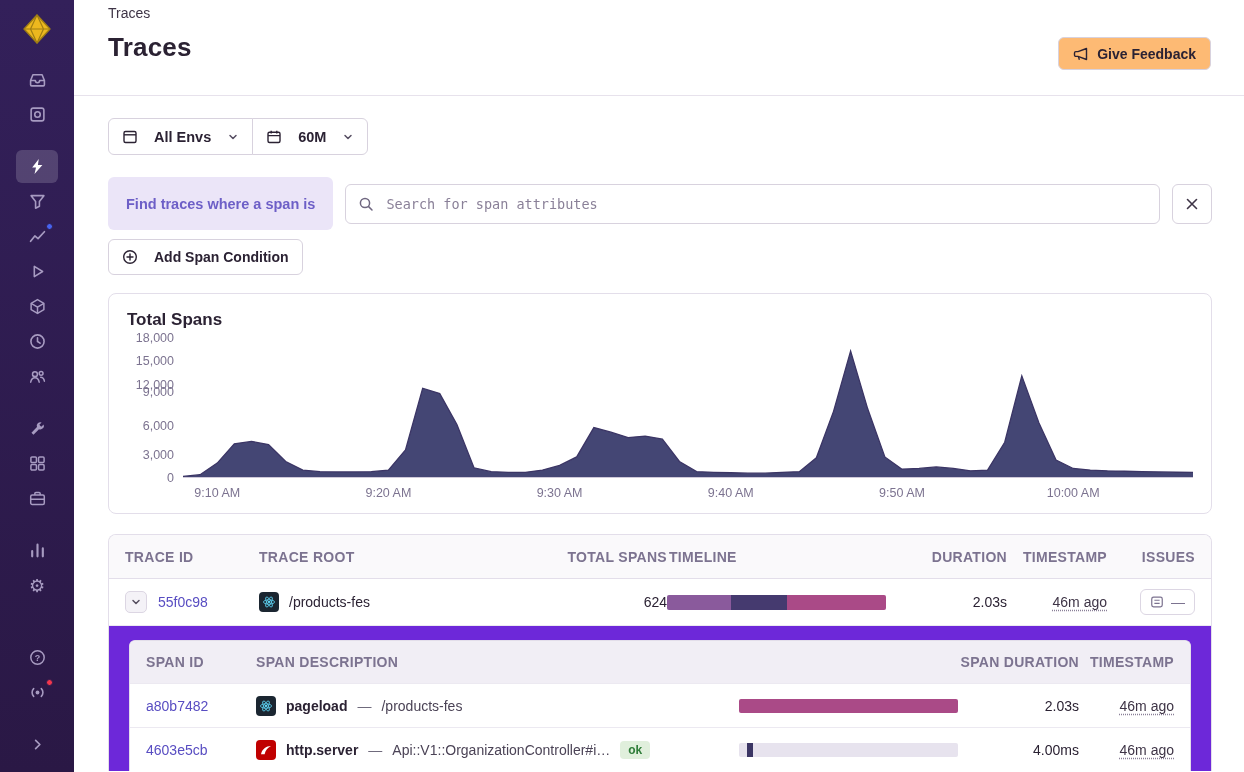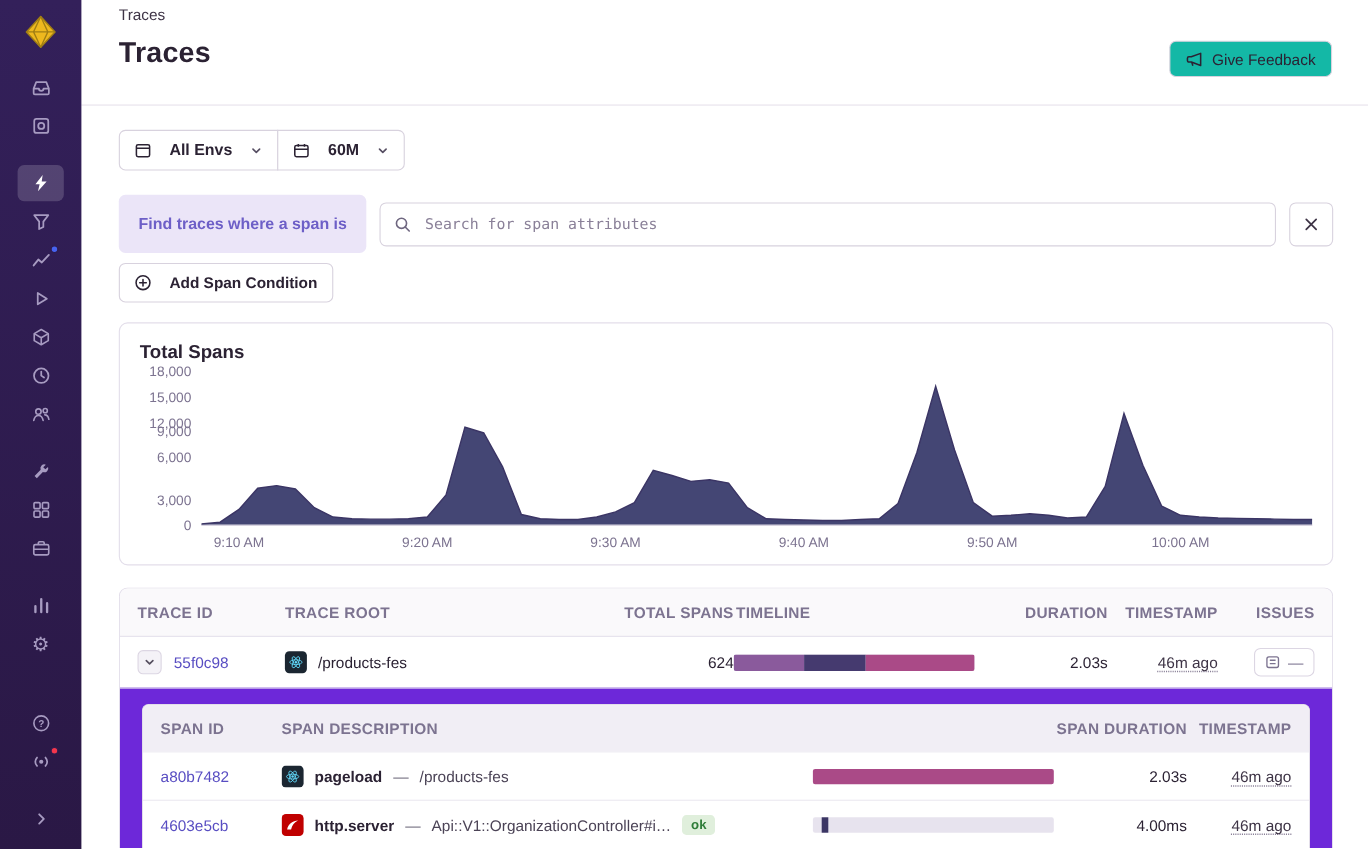--- a/index.html
+++ b/index.html
@@ -28,22 +28,22 @@
   .nav-dot { position:absolute; top:3px; right:5px; width:7px; height:7px; border-radius:50%; border:1.5px solid #2e1c4e; }
   .gear-glyph { font-size:18px; line-height:1; }
   
   .main { margin-left:74px; height:100%; }
   .header { position:relative; height:96px; padding:5px 32px 0 34px; border-bottom:1px solid #e7e2ec; }
   .breadcrumb { font-size:14px; color:#3e3446; }
   .page-title { font-size:26px; font-weight:800; letter-spacing:.2px; margin-top:11px; }
   .feedback-btn {
     position:absolute; right:33px; top:37px; height:33px;
     display:inline-flex; align-items:center; gap:8px;
-    background:#14b8a6; border:1px solid #d8d2de; border-radius:6px;
-    padding:0 14px; font-weight:400; font-size:14px; color:#2b2233; cursor:pointer;
+    background:#fdba74; border:1px solid #d8d2de; border-radius:6px;
+    padding:0 14px; font-weight:700; font-size:14px; color:#2b2233; cursor:pointer;
     font-family:inherit;
   }
   .content { padding:22px 32px 0 34px; }
   .btn {
     display:inline-flex; align-items:center; gap:16px; height:37px;
     background:#fff; border:1px solid #d8d2de; border-radius:6px;
     padding:0 13px; font-weight:700; font-size:14.5px; color:#2b2233; cursor:pointer;
     font-family:inherit;
   }
   .filter-group { display:inline-flex; }
@@ -311,21 +311,21 @@
       <span>Add Span Condition</span>
     </button>
 
     
     <div class="panel">
       <div class="panel-title">Total Spans</div>
       <div class="chart">
         <div class="y-axis">
             <span class="y-label" style="top: 140px;">0</span>
             <span class="y-label" style="top: 116.667px;">3,000</span>
-            <span class="y-label" style="top: 78px;">6,000</span>
+            <span class="y-label" style="top: 88px;">6,000</span>
             <span class="y-label" style="top: 54px;">9,000</span>
             <span class="y-label" style="top: 46.6667px;">12,000</span>
             <span class="y-label" style="top: 23.3333px;">15,000</span>
             <span class="y-label" style="top: 0px;">18,000</span>
           </div>
         <div class="plot">
           <svg viewBox="0 0 1000 140" preserveAspectRatio="none">
             <path fill="#444674" d="M0,140 L0.0,139.4 L16.9,137.7 L33.9,126.0 L50.8,106.6 L67.8,104.2 L84.7,107.3 L101.7,124.4 L118.6,133.0 L135.6,134.6 L152.5,134.9 L169.5,134.9 L186.4,134.6 L203.4,133.0 L220.3,112.8 L237.3,50.6 L254.2,56.0 L271.2,87.1 L288.1,130.7 L305.1,134.6 L322.0,135.3 L339.0,135.3 L355.9,133.0 L372.9,128.3 L389.8,119.8 L406.8,90.2 L423.7,94.9 L440.7,100.3 L457.6,98.8 L474.6,101.9 L491.5,124.4 L508.5,134.6 L525.4,135.3 L542.4,135.7 L559.3,136.1 L576.3,136.1 L593.2,135.3 L610.2,134.6 L627.1,120.6 L644.1,73.9 L661.0,13.2 L678.0,71.6 L694.9,119.8 L711.9,132.2 L728.8,131.4 L745.8,129.9 L762.7,131.4 L779.7,133.8 L796.6,133.0 L813.6,105.0 L830.5,38.1 L847.5,85.6 L864.4,122.9 L881.4,131.4 L898.3,133.0 L915.3,133.8 L932.2,134.2 L949.2,134.6 L966.1,134.9 L983.1,135.2 L1000.0,135.3 L1000,140 Z"></path>
             <path fill="none" stroke="#3b3565" stroke-width="1.3" vector-effect="non-scaling-stroke" d="M0.0,139.4 L16.9,137.7 L33.9,126.0 L50.8,106.6 L67.8,104.2 L84.7,107.3 L101.7,124.4 L118.6,133.0 L135.6,134.6 L152.5,134.9 L169.5,134.9 L186.4,134.6 L203.4,133.0 L220.3,112.8 L237.3,50.6 L254.2,56.0 L271.2,87.1 L288.1,130.7 L305.1,134.6 L322.0,135.3 L339.0,135.3 L355.9,133.0 L372.9,128.3 L389.8,119.8 L406.8,90.2 L423.7,94.9 L440.7,100.3 L457.6,98.8 L474.6,101.9 L491.5,124.4 L508.5,134.6 L525.4,135.3 L542.4,135.7 L559.3,136.1 L576.3,136.1 L593.2,135.3 L610.2,134.6 L627.1,120.6 L644.1,73.9 L661.0,13.2 L678.0,71.6 L694.9,119.8 L711.9,132.2 L728.8,131.4 L745.8,129.9 L762.7,131.4 L779.7,133.8 L796.6,133.0 L813.6,105.0 L830.5,38.1 L847.5,85.6 L864.4,122.9 L881.4,131.4 L898.3,133.0 L915.3,133.8 L932.2,134.2 L949.2,134.6 L966.1,134.9 L983.1,135.2 L1000.0,135.3"></path>
           </svg>

